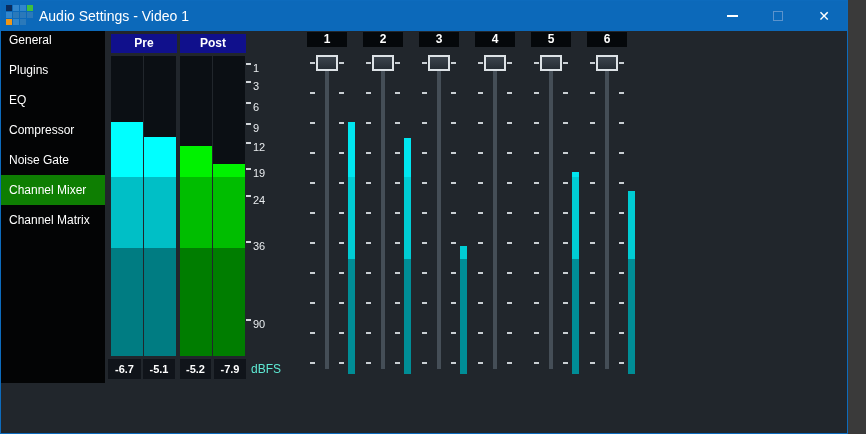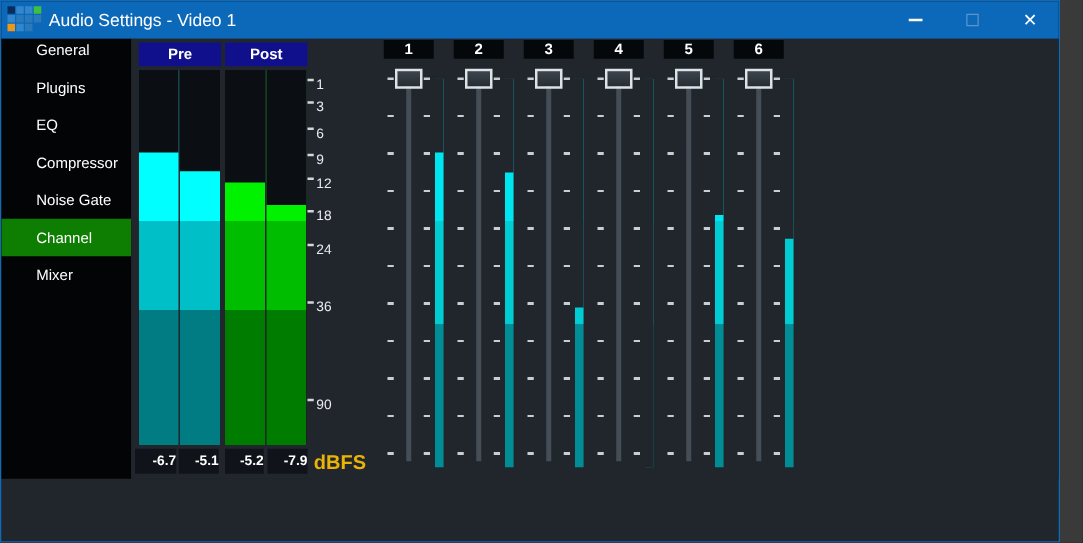--- a/index.html
+++ b/index.html
@@ -22,40 +22,40 @@
   .glyph-min { width:11px; height:2px; background:#fff; display:block; }
   .glyph-max { width:10px; height:10px; border:1px solid #5b93cc; display:block; }
   .glyph-x { color:#fff; font-size:14px; line-height:14px; }
 
   
   .content { position:absolute; top:30px; left:0; right:0; bottom:0; }
 
   .sidebar { position:absolute; left:0; top:0; width:104px; height:352px;
              background:#030405; overflow:hidden; }
   .side-item { position:absolute; left:0; width:104px; height:30px; line-height:30px;
-               padding-left:28px; color:#fff; font-size:12px; cursor:default; }
+               padding-left:8px; color:#fff; font-size:12px; cursor:default; }
   .side-item.selected { background:#0e7e02; }
 
   .main { position:absolute; left:104px; top:0; width:762px; height:352px; background:#21262c; }
 
   .grp-hdr { position:absolute; top:3px; width:66px; height:19px; background:#10108c;
              color:#fff; font-size:12px; font-weight:bold; text-align:center; line-height:19px; }
 
   .bigmeter { position:absolute; top:25px; width:32px; height:300px; background:#0b0f14; overflow:hidden; }
   .bigmeter .grad { position:absolute; inset:0; }
   .grad.cyan  { background:linear-gradient(to bottom,#00ffff 0%,#00ffff 40.3%,#00bfc6 40.3%,#00bfc6 64%,#007c82 64%,#007c82 100%); }
   .grad.green { background:linear-gradient(to bottom,#00f200 0%,#00f200 40.3%,#00bd00 40.3%,#00bd00 64%,#007d00 64%,#007d00 100%); }
   .bigmeter .mask { position:absolute; top:0; left:0; width:100%; background:#0b0f14; }
 
   .scale-label { position:absolute; left:148px; color:#e9ecef; font-size:11px; }
   .scale-label::before { content:""; position:absolute; left:-7px; top:1px; width:5px; height:2px; background:#d3d7db; }
 
   .dbbox { position:absolute; top:328px; height:20px; background:#10141a; color:#fff;
-           font-size:11px; font-weight:bold; text-align:right; line-height:20px; }
-  .dbfs { position:absolute; left:146px; top:331px; color:#eab308; font-size:16px; font-weight:700; }
+           font-size:11px; font-weight:bold; text-align:center; line-height:20px; }
+  .dbfs { position:absolute; left:146px; top:331px; color:#5eead4; font-size:12px; font-weight:400; }
 
   
   .strip { position:absolute; top:0; width:56px; height:352px; }
   .numbox { position:absolute; left:8px; top:1px; width:40px; height:15px; background:#05080b;
             color:#fff; font-size:12px; font-weight:bold; text-align:center; line-height:15px; }
   .ticks { position:absolute; top:31px; width:5px; height:303px;
            background:repeating-linear-gradient(to bottom,#c9ced3 0 2px,transparent 2px 30px); }
   .ticks.tl { left:11px; } .ticks.tr { left:40px; }
   .track { position:absolute; left:26px; top:32px; width:4px; height:306px; background:#454e57; }
   .handle { position:absolute; left:17px; top:24px; width:22px; height:16px;
@@ -107,20 +107,21 @@
 
   <div class="content">
 
     <div class="sidebar">
       <div class="side-item" style="top:-6px">General</div>
       <div class="side-item" style="top:24px">Plugins</div>
       <div class="side-item" style="top:54px">EQ</div>
       <div class="side-item" style="top:84px">Compressor</div>
       <div class="side-item selected" style="top:144px">Channel Mixer</div>
       <div class="side-item" style="top:114px">Noise Gate</div>
+      <div class="side-item" style="top:174px">Channel Matrix</div>
     </div>
 
     <div class="main">
 
       <div class="grp-hdr" style="left:6px">Pre</div>
       <div class="grp-hdr" style="left:75px">Post</div>
 
       <div class="bigmeter" style="left:6px">
           <div class="grad cyan"></div>
           <div class="mask" style="height: 22%;"></div>
@@ -136,21 +137,21 @@
       <div class="bigmeter" style="left:108px">
           <div class="grad green"></div>
           <div class="mask" style="height: 36%;"></div>
         </div>
 
       <div class="scale-label" style="top:31px">1</div>
       <div class="scale-label" style="top:49px">3</div>
       <div class="scale-label" style="top:70px">6</div>
       <div class="scale-label" style="top:91px">9</div>
       <div class="scale-label" style="top:110px">12</div>
-      <div class="scale-label" style="top:136px">18</div>
+      <div class="scale-label" style="top:136px">19</div>
       <div class="scale-label" style="top:163px">24</div>
       <div class="scale-label" style="top:209px">36</div>
       <div class="scale-label" style="top:287px">90</div>
 
       <div class="dbbox" style="left:3px;width:33px">-6.7</div>
       <div class="dbbox" style="left:38px;width:32px">-5.1</div>
       <div class="dbbox" style="left:75px;width:31px">-5.2</div>
       <div class="dbbox" style="left:109px;width:32px">-7.9</div>
       <div class="dbfs">dBFS</div>
 

